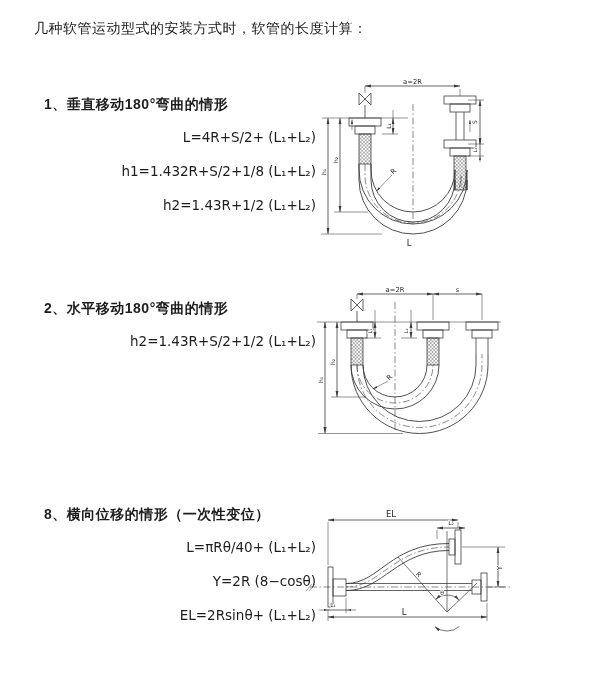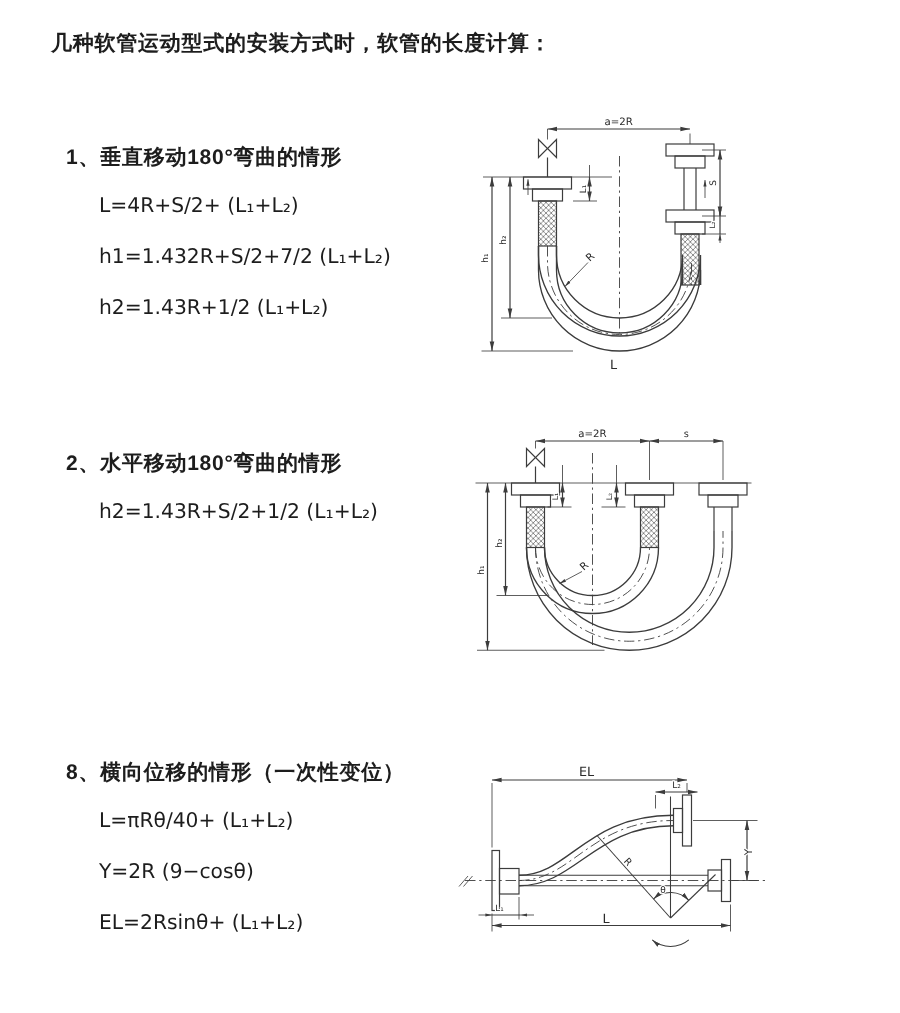--- a/index.html
+++ b/index.html
@@ -3,28 +3,28 @@
 <meta charset="utf-8">
 <style>
   html,body{margin:0;padding:0;}
   body{
     width:600px;height:675px;position:relative;overflow:hidden;
     background:#ffffff;color:#1d1d1d;
     font-family:"Liberation Sans","DejaVu Sans",sans-serif;
   }
   .title{
     position:absolute;left:34px;top:20px;
-    font-size:14px;font-weight:bold;letter-spacing:.5px;white-space:nowrap;
+    font-size:14px;font-weight:normal;letter-spacing:.5px;white-space:nowrap;
   }
   .sec{position:absolute;left:44px;width:272px;}
   #sec1{top:96px;} #sec2{top:300px;} #sec3{top:506px;}
   .heading{font-size:14px;font-weight:bold;letter-spacing:.5px;margin-bottom:6px;white-space:nowrap;}
   .formula{
     font-family:"DejaVu Sans",sans-serif;font-size:13.5px;line-height:34px;
-    padding-left:22px;white-space:nowrap;
+    padding-left:22px;white-space:nowrap;text-align:right;
   }
   svg{position:absolute;}
   #svg1{left:308px;top:72px;}
   #svg2{left:303px;top:282px;}
   #svg3{left:300px;top:505px;}
   svg .dg{stroke:#3c3c3c;fill:none;stroke-width:.8;}
   svg .thin{stroke-width:.55;}
   svg .cl{stroke-dasharray:7 2.5 1.5 2.5;stroke-width:.6;}
   svg text{
     font-family:"DejaVu Sans",sans-serif;fill:#2b2b2b;
@@ -32,33 +32,33 @@
   }
 </style>
 </head>
 <body>
 
 <div class="title">几种软管运动型式的安装方式时，软管的长度计算：</div>
 
 <div class="sec" id="sec1">
   <div class="heading">1、垂直移动180°弯曲的情形</div>
   <div class="formula">L=4R+S/2+ (L₁+L₂)</div>
-  <div class="formula">h1=1.432R+S/2+7/2 (L₁+L₂)</div>
+  <div class="formula">h1=1.432R+S/2+1/8 (L₁+L₂)</div>
   <div class="formula">h2=1.43R+1/2 (L₁+L₂)</div>
 </div>
 
 <div class="sec" id="sec2">
   <div class="heading">2、水平移动180°弯曲的情形</div>
   <div class="formula">h2=1.43R+S/2+1/2 (L₁+L₂)</div>
 </div>
 
 <div class="sec" id="sec3">
   <div class="heading">8、横向位移的情形（一次性变位）</div>
   <div class="formula">L=πRθ/40+ (L₁+L₂)</div>
-  <div class="formula">Y=2R (9−cosθ)</div>
+  <div class="formula">Y=2R (8−cosθ)</div>
   <div class="formula">EL=2Rsinθ+ (L₁+L₂)</div>
 </div>
 
 <svg id="svg1" width="250" height="185" viewBox="0 0 250 185">
   <defs>
     <marker id="a1" viewBox="0 0 10 6" refX="10" refY="3" markerWidth="8" markerHeight="5" orient="auto-start-reverse">
       <path d="M0,0.6 L10,3 L0,5.4 z" fill="#3c3c3c"></path>
     </marker>
     <pattern id="p1" width="3.5" height="3.5" patternUnits="userSpaceOnUse">
       <path d="M0,0 L3.5,3.5 M3.5,0 L0,3.5" stroke="#6a6a6a" stroke-width="0.5"></path>

